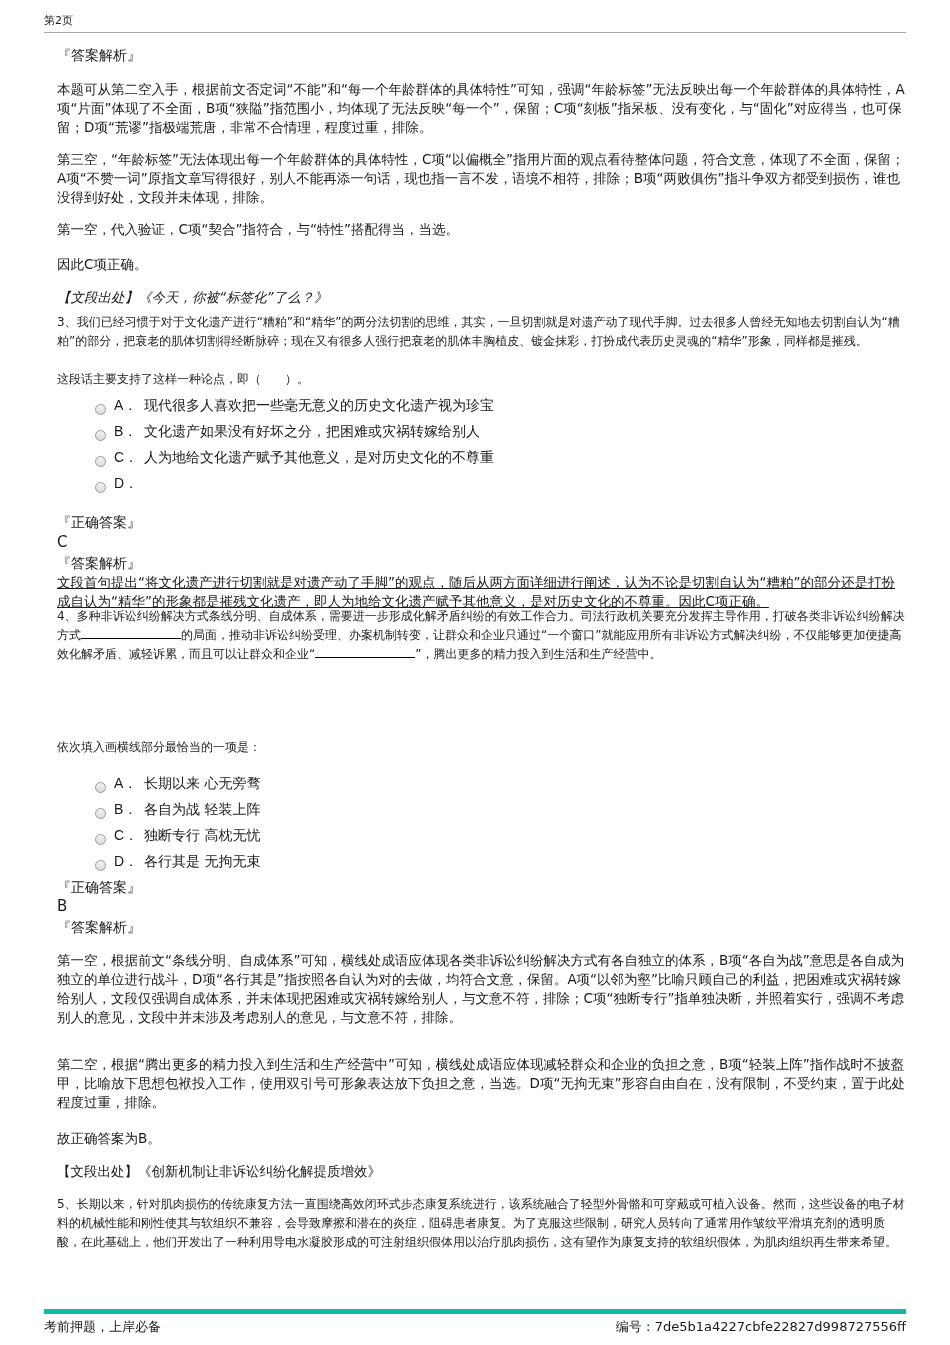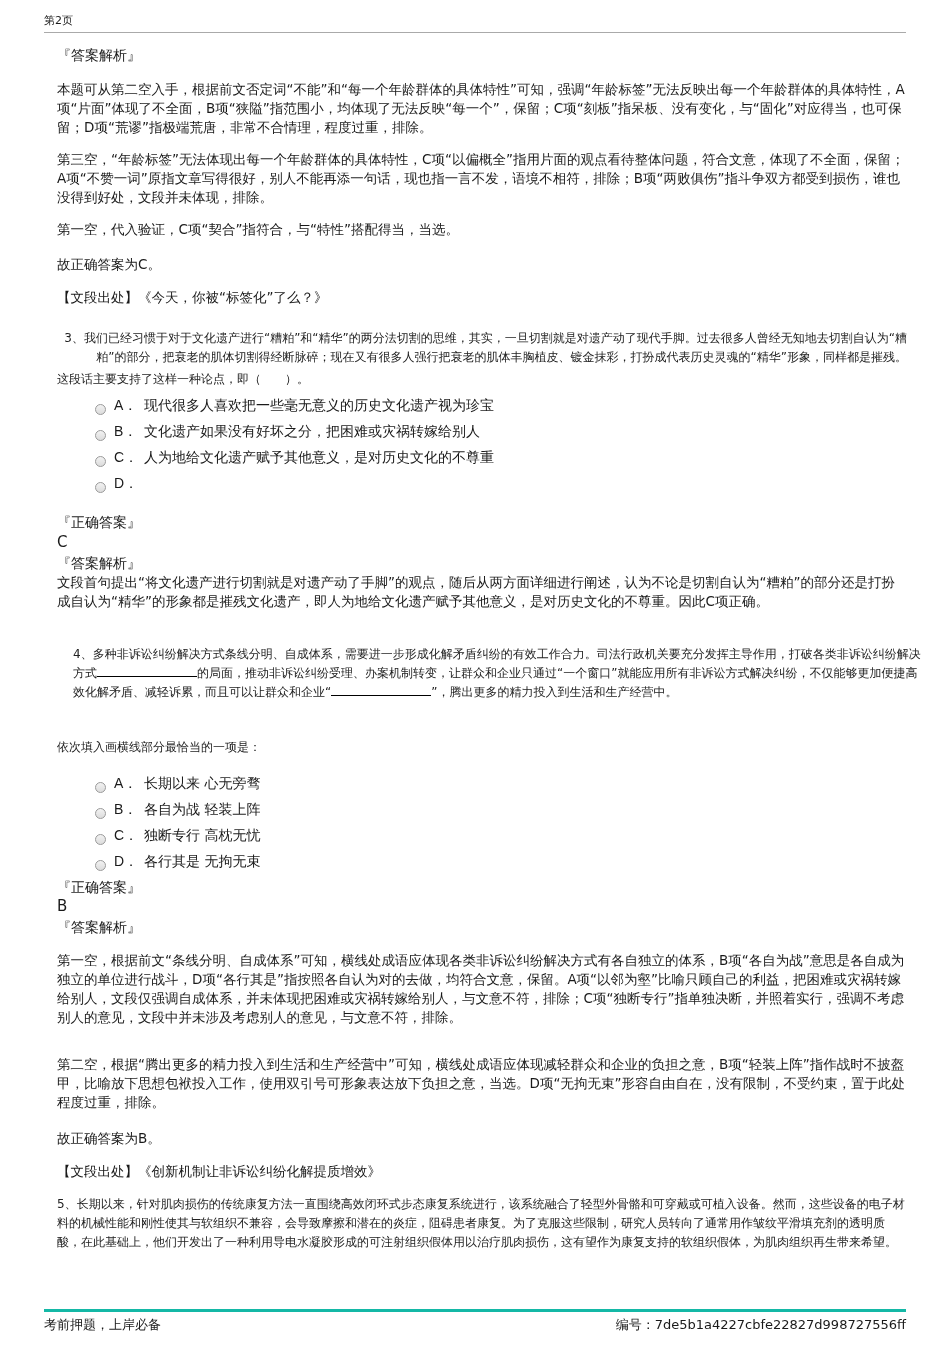--- a/index.html
+++ b/index.html
@@ -10,21 +10,21 @@
     }
     .header {
       position: absolute; left: 44px; right: 44px; top: 10px; height: 22px;
       border-bottom: 1px solid #aaaaaa;
       font-size: 11px; line-height: 22px;
     }
     .header .left { position: absolute; left: 0; top: 0; }
     .header .right { position: absolute; right: 0; top: 0; }
     .footer {
       position: absolute; left: 44px; right: 44px; top: 1309px; height: 22px;
-      border-top: 3px solid #14b8a6;
+      border-top: 5px solid #14b8a6;
       font-size: 13px; line-height: 22px;
     }
     .footer .left { position: absolute; left: 0; top: 2px; }
     .footer .right { position: absolute; right: 0; top: 2px; margin-left: 36px; }
     .blk { position: absolute; left: 57px; width: 850px; font-size: 13.5px; line-height: 19px; }
     .q { position: absolute; left: 57px; width: 850px; font-size: 12px; line-height: 19px; color: #222; }
     .bracket { font-size: 14px; }
     .answer-letter { font-size: 15px; }
     .options { position: absolute; left: 95px; }
     .opt { height: 26px; display: flex; align-items: center; font-size: 14px; }
@@ -42,24 +42,24 @@
 <body>
 
 <div class="header">
   <span class="left">第2页</span>
 </div>
 
 <div class="blk bracket" style="top:46px;">『答案解析』</div>
 <p class="blk" style="top:80px;">本题可从第二空入手，根据前文否定词“不能”和“每一个年龄群体的具体特性”可知，强调“年龄标签”无法反映出每一个年龄群体的具体特性，A项“片面”体现了不全面，B项“狭隘”指范围小，均体现了无法反映“每一个”，保留；C项“刻板”指呆板、没有变化，与“固化”对应得当，也可保留；D项“荒谬”指极端荒唐，非常不合情理，程度过重，排除。</p>
 <p class="blk" style="top:150px;">第三空，“年龄标签”无法体现出每一个年龄群体的具体特性，C项“以偏概全”指用片面的观点看待整体问题，符合文意，体现了不全面，保留；A项“不赞一词”原指文章写得很好，别人不能再添一句话，现也指一言不发，语境不相符，排除；B项“两败俱伤”指斗争双方都受到损伤，谁也没得到好处，文段并未体现，排除。</p>
 <p class="blk" style="top:220px;">第一空，代入验证，C项“契合”指符合，与“特性”搭配得当，当选。</p>
-<p class="blk" style="top:255px;">故正确答案为C。</p>
-<p class="blk" style="top:288px;">【文段出处】《今天，你被“标签化”了么？》</p>
+<p class="blk" style="top:255px;">因此C项正确。</p>
+<p class="blk" style="top:288px;font-style:italic;">【文段出处】《今天，你被“标签化”了么？》</p>
 
-<p class="q" style="top:329px;text-align:right;">3、我们已经习惯于对于文化遗产进行“糟粕”和“精华”的两分法切割的思维，其实，一旦切割就是对遗产动了现代手脚。过去很多人曾经无知地去切割自认为“糟粕”的部分，把衰老的肌体切割得经断脉碎；现在又有很多人强行把衰老的肌体丰胸植皮、镀金抹彩，打扮成代表历史灵魂的“精华”形象，同样都是摧残。</p>
+<p class="q" style="top:313px;">3、我们已经习惯于对于文化遗产进行“糟粕”和“精华”的两分法切割的思维，其实，一旦切割就是对遗产动了现代手脚。过去很多人曾经无知地去切割自认为“糟粕”的部分，把衰老的肌体切割得经断脉碎；现在又有很多人强行把衰老的肌体丰胸植皮、镀金抹彩，打扮成代表历史灵魂的“精华”形象，同样都是摧残。</p>
 <p class="q" style="top:370px;">这段话主要支持了这样一种论点，即（　　）。</p>
 <div class="options" style="top:393px;">
   <div class="opt">
     <span class="radio"></span>
     <span class="letter">A．</span>
     <span class="text">现代很多人喜欢把一些毫无意义的历史文化遗产视为珍宝</span>
   </div>
   <div class="opt">
     <span class="radio"></span>
     <span class="letter">B．</span>
@@ -71,23 +71,23 @@
     <span class="text">人为地给文化遗产赋予其他意义，是对历史文化的不尊重</span>
   </div>
   <div class="opt">
     <span class="radio"></span>
     <span class="letter">D．</span>
   </div>
 </div>
 <div class="blk bracket" style="top:513px;">『正确答案』</div>
 <div class="blk answer-letter" style="top:533px;">C</div>
 <div class="blk bracket" style="top:554px;">『答案解析』</div>
-<p class="blk" style="top:573px;">文段首句提出“将文化遗产进行切割就是对遗产动了手脚”的观点，随后从两方面详细进行阐述，认为不论是切割自认为“糟粕”的部分还是打扮成自认为“精华”的形象都是摧残文化遗产，即人为地给文化遗产赋予其他意义，是对历史文化的不尊重。因此C项正确。</p>
+<p class="blk" style="top:573px;text-decoration:underline;">文段首句提出“将文化遗产进行切割就是对遗产动了手脚”的观点，随后从两方面详细进行阐述，认为不论是切割自认为“糟粕”的部分还是打扮成自认为“精华”的形象都是摧残文化遗产，即人为地给文化遗产赋予其他意义，是对历史文化的不尊重。因此C项正确。</p>
 
-<p class="q" style="top:645px;margin-left:16px;"><span>4、多种非诉讼纠纷解决方式条线分明、自成体系，需要进一步形成化解矛盾纠纷的有效工作合力。司法行政机关要充分发挥主导作用，打破各类非诉讼纠纷解决方式</span><span class="blank"></span><span>的局面，推动非诉讼纠纷受理、办案机制转变，让群众和企业只通过“一个窗口”就能应用所有非诉讼方式解决纠纷，不仅能够更加便捷高效化解矛盾、减轻诉累，而且可以让群众和企业“</span><span class="blank"></span><span>”，腾出更多的精力投入到生活和生产经营中。</span></p>
+<p class="q" style="top:607px;"><span>4、多种非诉讼纠纷解决方式条线分明、自成体系，需要进一步形成化解矛盾纠纷的有效工作合力。司法行政机关要充分发挥主导作用，打破各类非诉讼纠纷解决方式</span><span class="blank"></span><span>的局面，推动非诉讼纠纷受理、办案机制转变，让群众和企业只通过“一个窗口”就能应用所有非诉讼方式解决纠纷，不仅能够更加便捷高效化解矛盾、减轻诉累，而且可以让群众和企业“</span><span class="blank"></span><span>”，腾出更多的精力投入到生活和生产经营中。</span></p>
 <p class="q" style="top:738px;">依次填入画横线部分最恰当的一项是：</p>
 <div class="options" style="top:771px;">
   <div class="opt">
     <span class="radio"></span>
     <span class="letter">A．</span>
     <span class="text">长期以来 心无旁骛</span>
   </div>
   <div class="opt">
     <span class="radio"></span>
     <span class="letter">B．</span>

